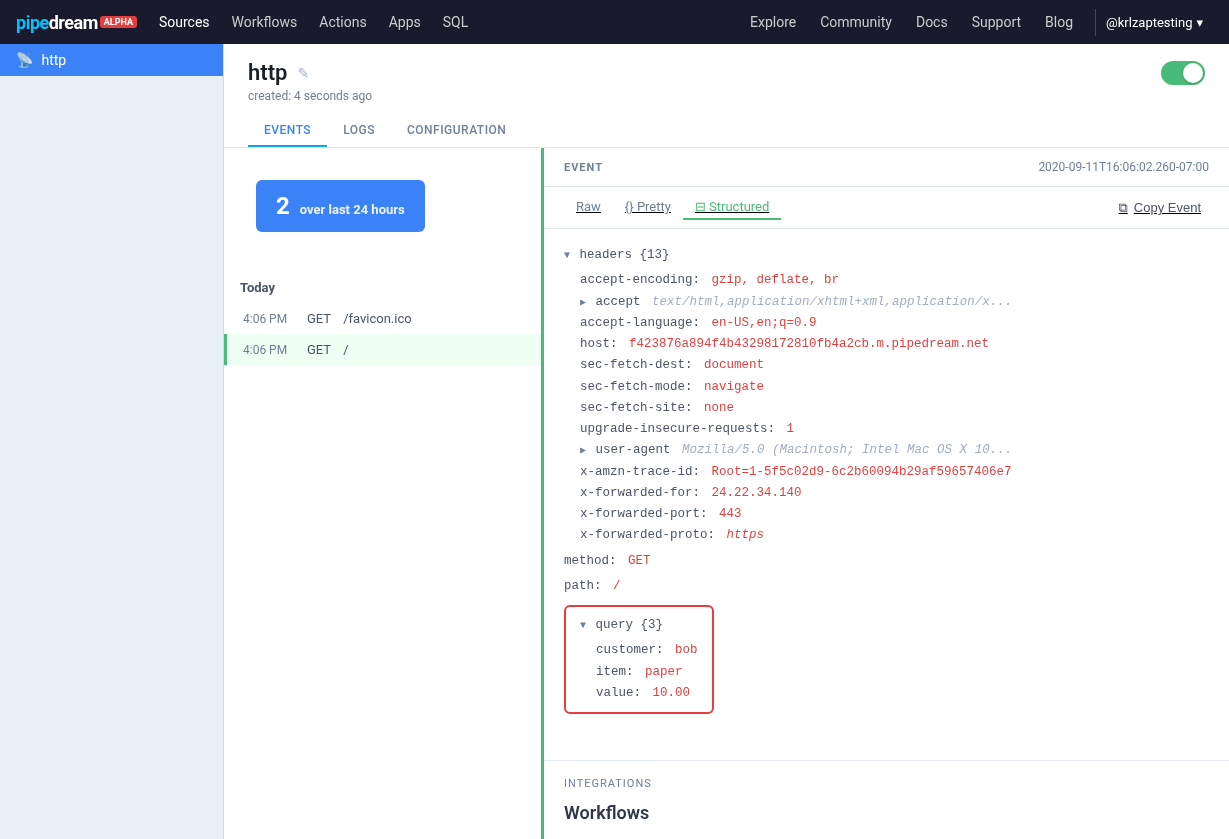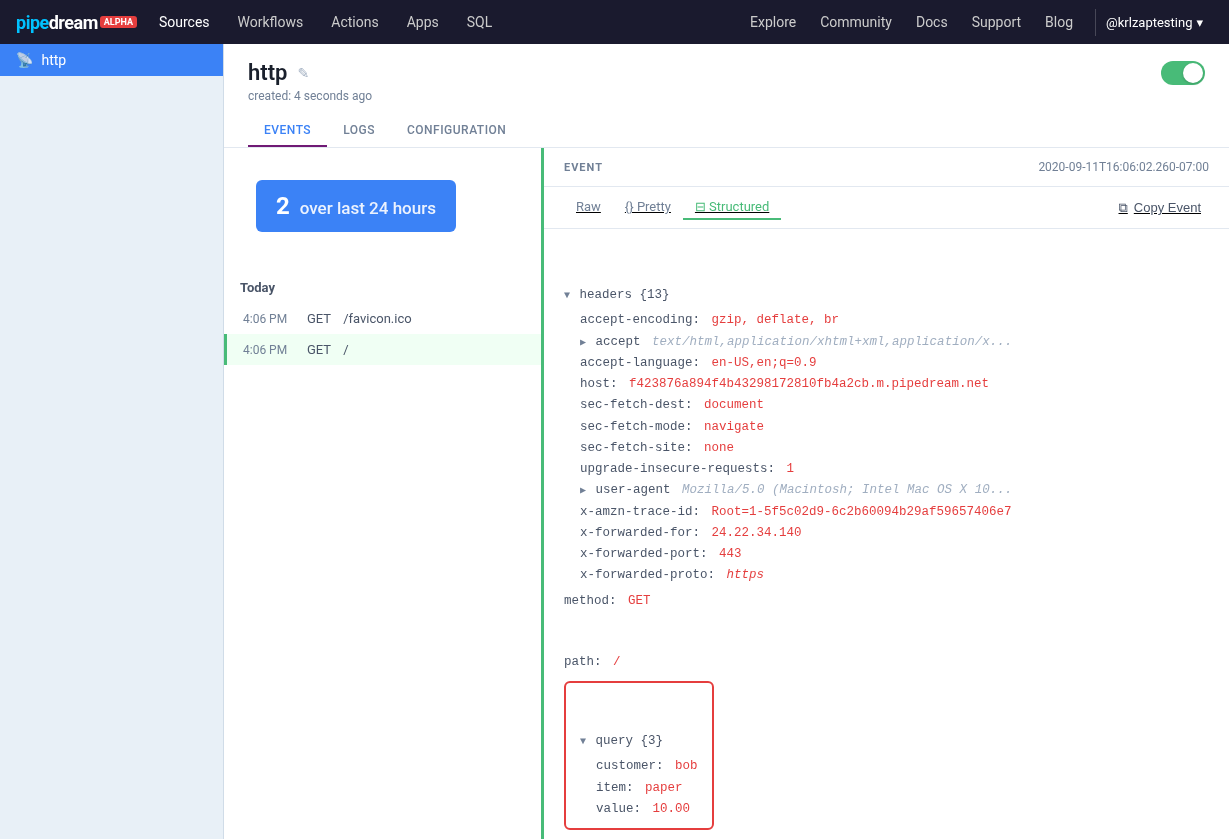--- a/index.html
+++ b/index.html
@@ -33,21 +33,21 @@
       font-size: 9px;
       font-weight: 700;
       padding: 1px 4px;
       border-radius: 3px;
       margin-left: 2px;
       vertical-align: super;
     }
     .topnav-links {
       display: flex;
       align-items: center;
-      gap: 8px;
+      gap: 2px;
       flex: 1;
     }
     .topnav-link {
       color: #ccc;
       font-size: 14px;
       padding: 6px 10px;
       border-radius: 4px;
       cursor: pointer;
       text-decoration: none;
     }
@@ -186,21 +186,21 @@
       font-weight: 500;
       color: #718096;
       cursor: pointer;
       border-bottom: 2px solid transparent;
       letter-spacing: 0.5px;
       text-transform: uppercase;
       font-size: 12px;
     }
     .source-tab.active {
       color: #3b82f6;
-      border-bottom: 2px solid #701a75;
+      border-bottom: 2px solid #0ea5e9;
     }
 
     
     .two-panel {
       display: flex;
       flex: 1;
       overflow: hidden;
     }
 
     
@@ -219,22 +219,23 @@
       margin: 16px;
       display: inline-block;
       font-size: 16px;
       font-weight: 500;
     }
     .event-count-num {
       font-size: 24px;
       font-weight: 700;
     }
     .event-count-label {
-      font-size: 17px;
+      font-size: 13px;
       opacity: 0.9;
+      font-weight: bold;
     }
     .events-date-group {
       padding: 8px 16px;
       color: #4a5568;
       font-weight: 700;
       font-size: 13px;
       margin-top: 8px;
     }
     .event-row {
       display: flex;
@@ -316,21 +317,20 @@
       font-family: 'Monaco', 'Menlo', 'Courier New', monospace;
       font-size: 12.5px;
       line-height: 1.7;
       flex: 1;
     }
     .data-key { color: #4a5568; }
     .data-val-str { color: #e53e3e; }
     .data-val-muted { color: #a0aec0; font-style: italic; }
     .data-section {
       margin-bottom: 4px;
-      margin-top: 40px;
     }
     .data-row {
       padding-left: 16px;
     }
     .caret { color: #718096; font-size: 10px; margin-right: 2px; }
 
     
     .integrations-section {
       border-top: 1px solid #e2e8f0;
       padding: 16px 20px;

